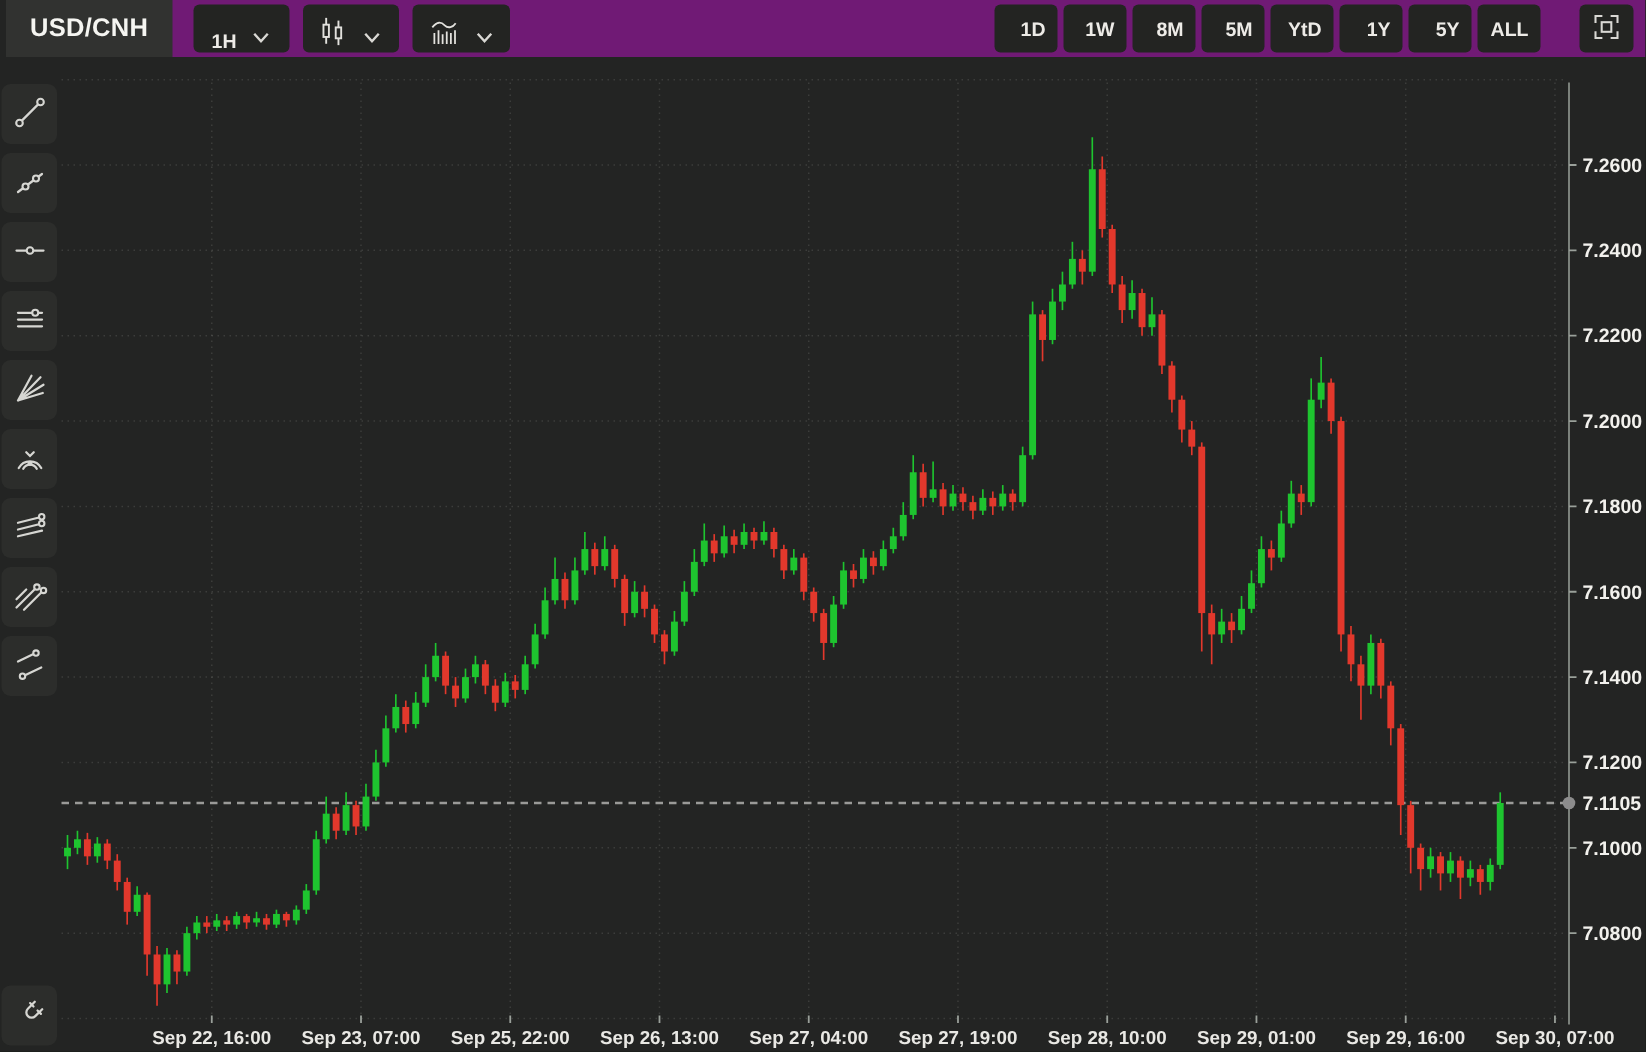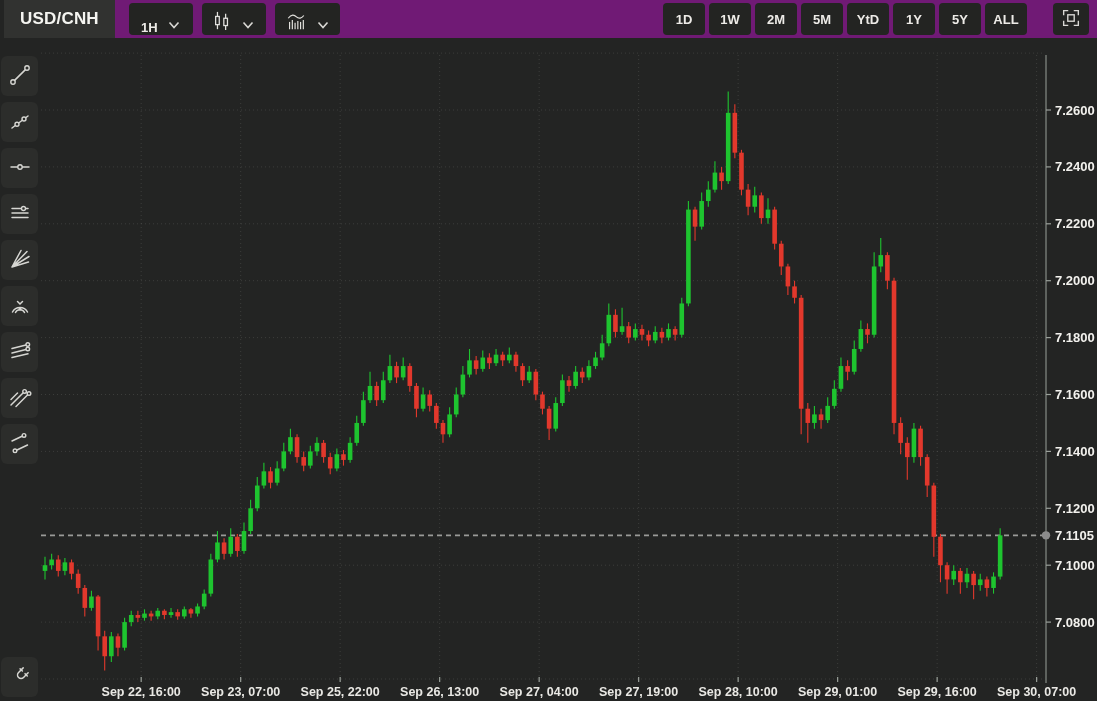--- a/index.html
+++ b/index.html
@@ -3,21 +3,21 @@
 <meta charset="utf-8">
 <style>
   html,body{margin:0;padding:0;background:#1d1e1d;}
   #stage{position:relative;width:1097px;height:701px;overflow:hidden;background:#232423;font-family:"Liberation Sans",sans-serif;}
   
   .topbar{position:absolute;top:0;left:4px;width:1097px;height:38px;background:#701a75;display:flex;align-items:center;z-index:3;}
   .symbol{height:38px;display:flex;align-items:center;padding:0 16px;background:#313230;color:#f5f5f1;font-size:17px;font-weight:bold;letter-spacing:.2px;}
   .dd-btn{height:32px;min-width:64px;background:#232422;border:none;border-radius:4px;color:#edebe7;display:flex;align-items:flex-end;justify-content:center;gap:9px;padding:0 10px;margin-left:9px;font-family:"Liberation Sans",sans-serif;font-size:13px;font-weight:bold;cursor:pointer;}
   .dd-btn:first-of-type{margin-left:14px;}
   .range-group{margin-left:auto;display:flex;align-items:center;gap:4px;}
-  .range-btn{height:32px;min-width:42px;background:#232422;border:none;border-radius:4px;color:#edebe7;font-family:"Liberation Sans",sans-serif;font-size:13px;font-weight:bold;cursor:pointer;padding:0 8px;}
+  .range-btn{height:32px;min-width:42px;background:#232422;border:none;border-radius:4px;color:#edebe7;font-family:"Liberation Sans",sans-serif;font-size:13px;font-weight:bold;cursor:pointer;padding:0 8px;text-align:right;}
   .fs-btn{height:32px;width:36px;background:#232422;border:none;border-radius:4px;display:flex;align-items:center;justify-content:center;cursor:pointer;margin-left:26px;margin-right:12px;}
   
   .toolrail{position:absolute;left:1px;top:56px;display:flex;flex-direction:column;gap:6px;z-index:2;}
   .tool-btn{width:37px;height:40px;background:#2c2d2b;border:none;border-radius:6px;display:flex;align-items:center;justify-content:center;cursor:pointer;padding:0;}
   .magnet-wrap{position:absolute;left:1px;top:657px;z-index:2;}
   
   #chart-svg{position:absolute;left:0;top:0;z-index:1;}
   svg text{font-family:"Liberation Sans",sans-serif;}
 </style>
 </head>
@@ -70,21 +70,21 @@
       <span>
         <svg width="14" height="14" viewBox="0 0 14 14">
             <path d="M2.5 4.5 L7 9.5 L11.5 4.5" fill="none" stroke="#d9d8d4" stroke-width="1.6"></path>
           </svg>
       </span>
     </button>
 
     <div class="range-group">
         <button class="range-btn">1D</button>
         <button class="range-btn">1W</button>
-        <button class="range-btn">2M</button>
+        <button class="range-btn">8M</button>
         <button class="range-btn">5M</button>
         <button class="range-btn">YtD</button>
         <button class="range-btn">1Y</button>
         <button class="range-btn">5Y</button>
         <button class="range-btn">ALL</button>
       </div>
 
     <button class="fs-btn">
       <span>
         <svg width="22" height="22" viewBox="0 0 24 24" fill="none" stroke="#d9d8d4" stroke-width="1.5">

